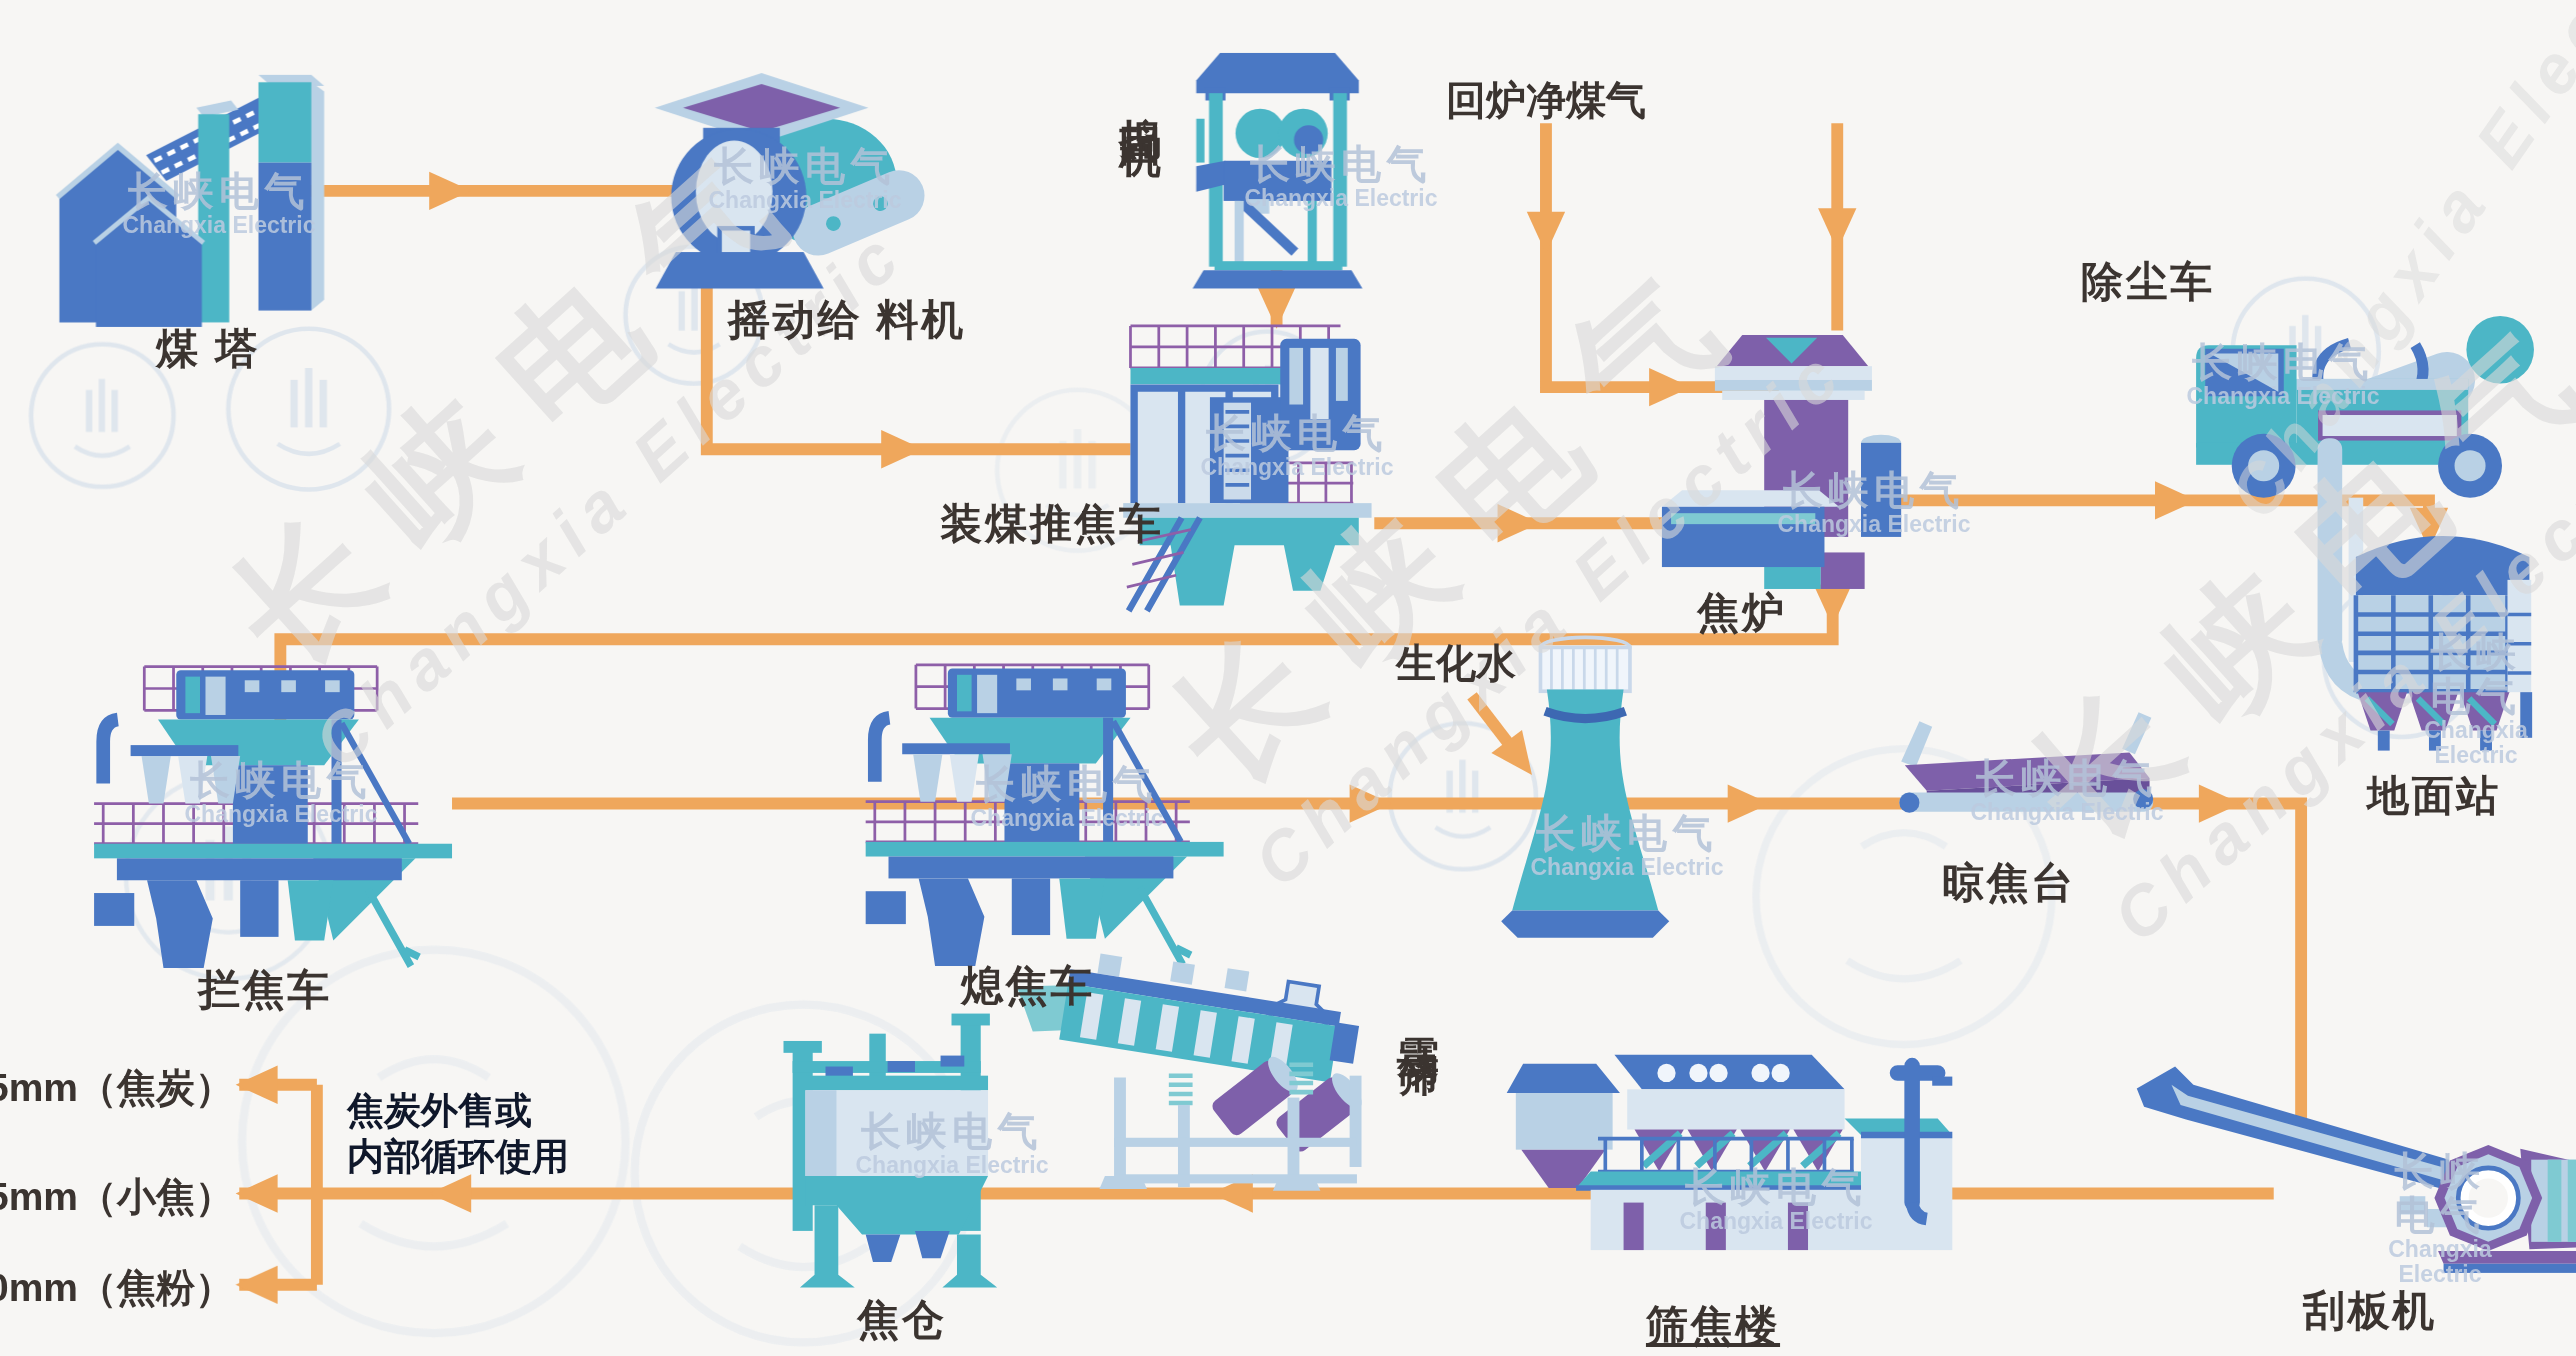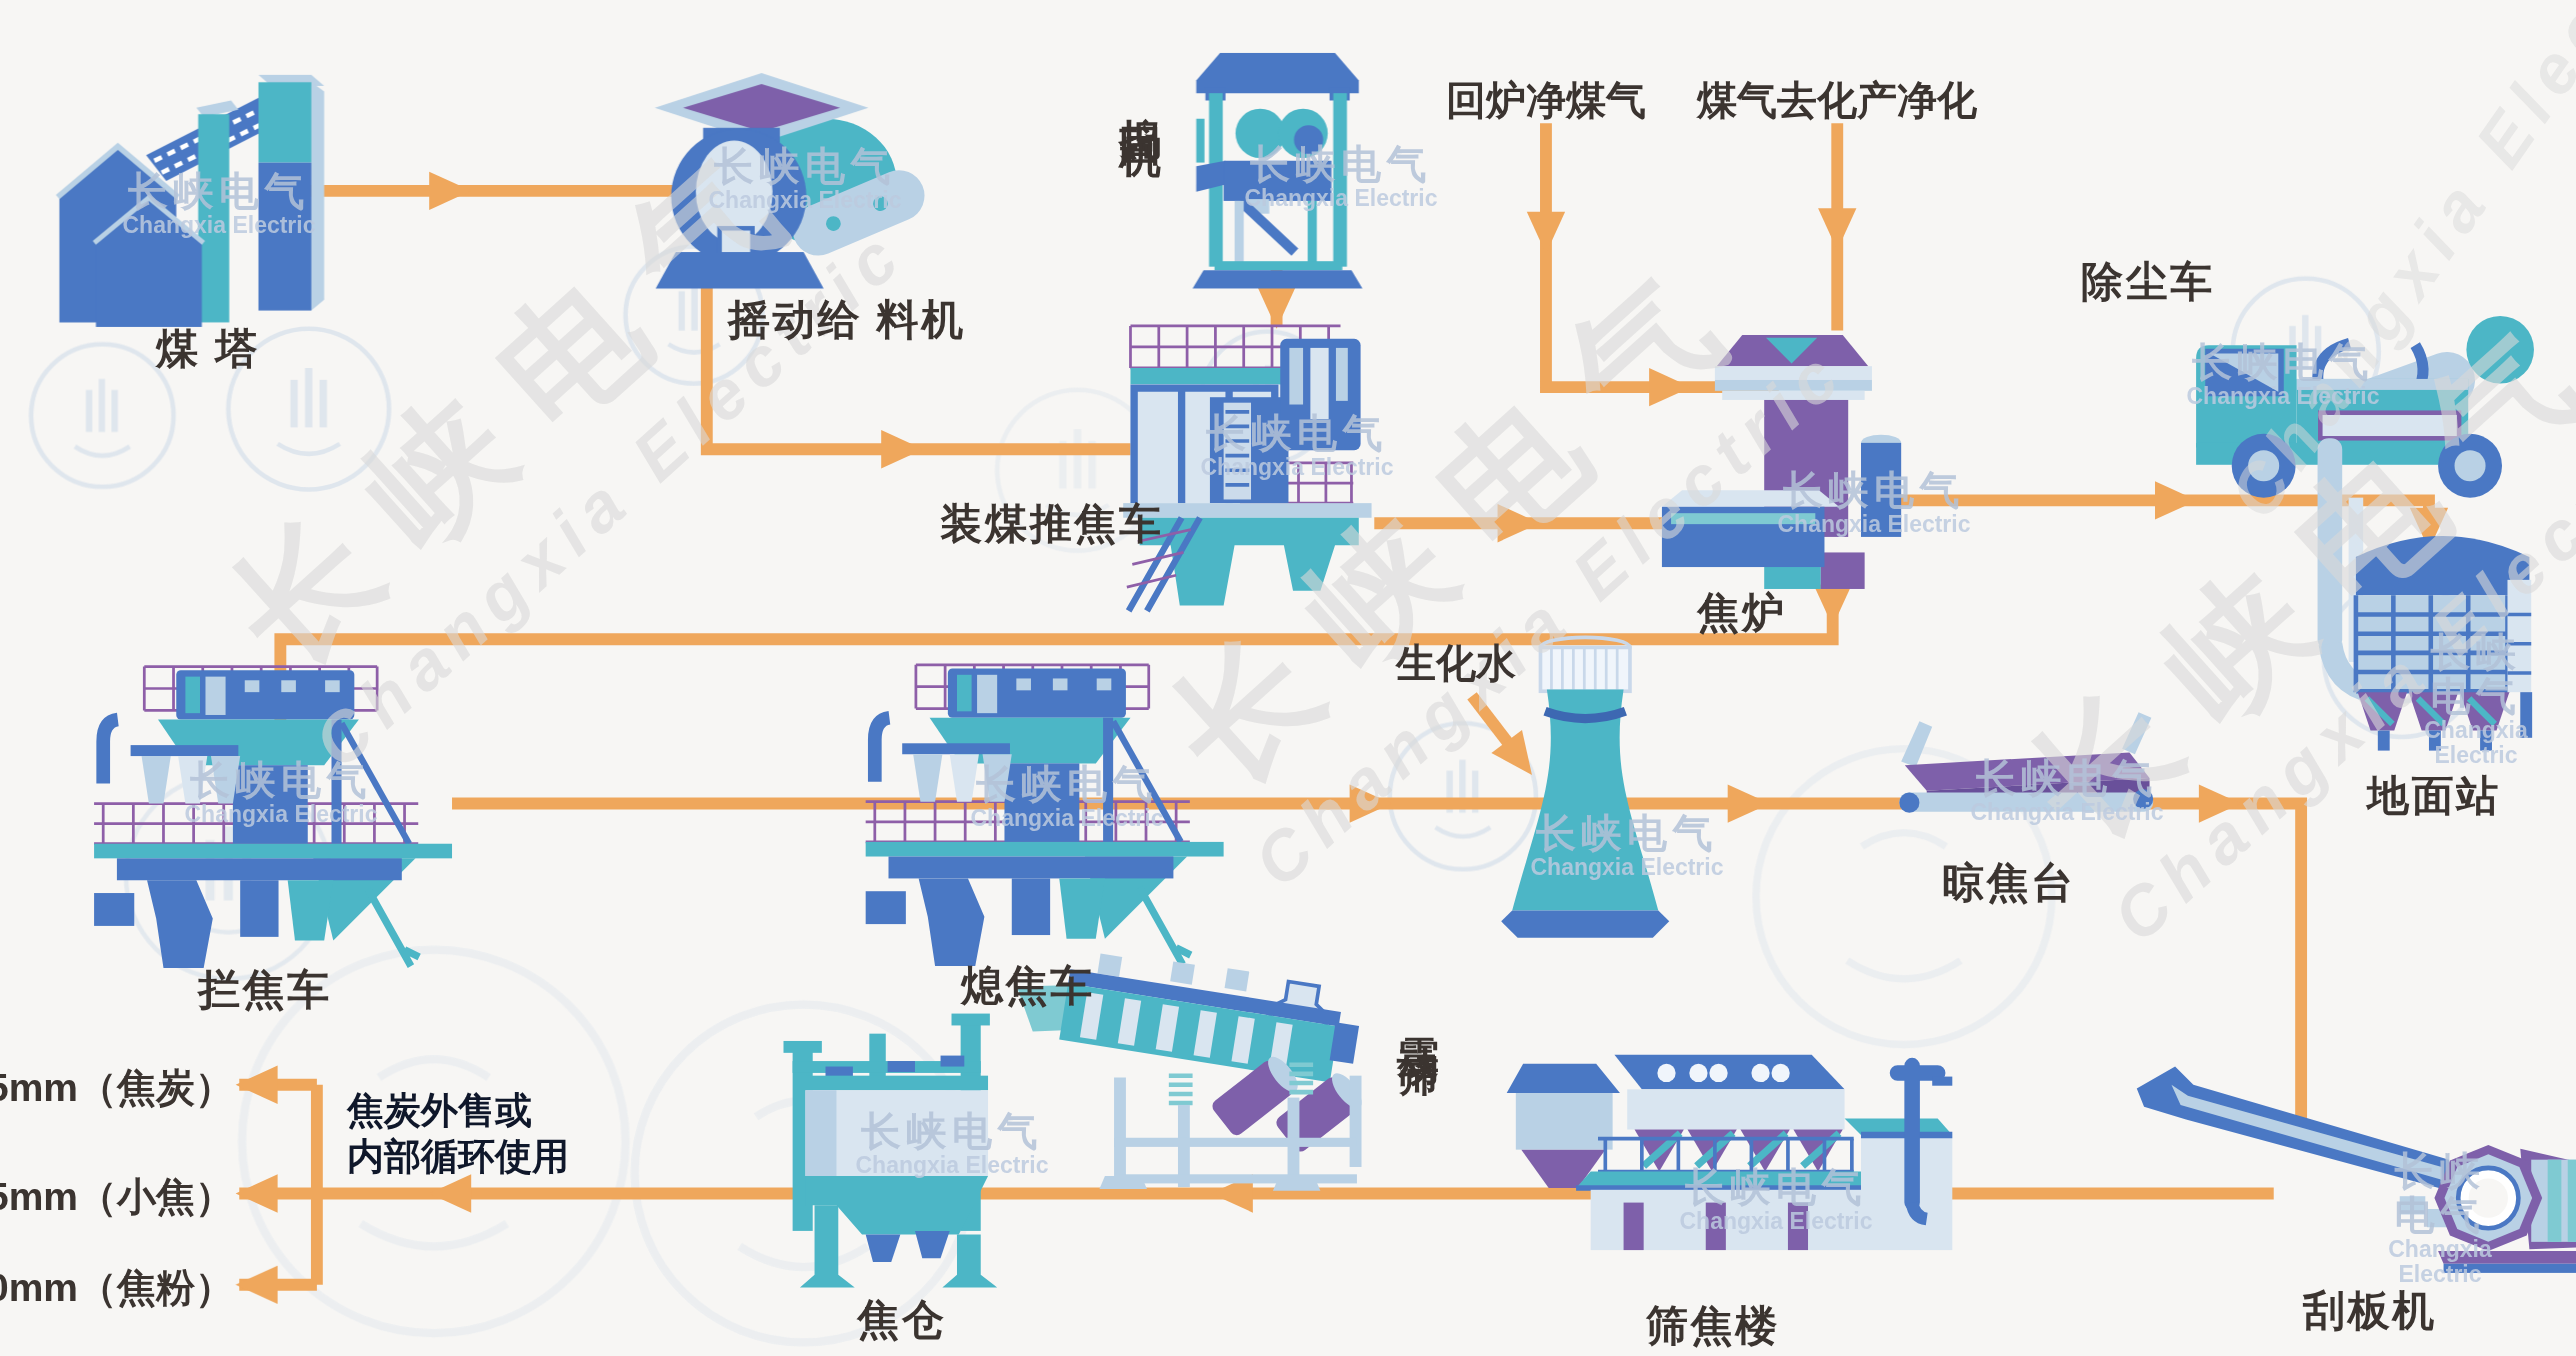--- a/index.html
+++ b/index.html
@@ -551,26 +551,25 @@
   <div class="label" style="left:847px;top:292px;">摇动给 料机</div>
   <div class="label vert" style="left:1112px;top:84px;">捣固机</div>
   <div class="label" style="left:1052px;top:496px;">装煤推焦车</div>
   <div class="label" style="left:1742px;top:585px;">焦炉</div>
   <div class="label" style="left:2148px;top:254px;">除尘车</div>
   <div class="label" style="left:2434px;top:768px;">地面站</div>
   <div class="label" style="left:265px;top:962px;">拦焦车</div>
   <div class="label" style="left:1028px;top:958px;text-align:right;">熄焦车</div>
   <div class="label" style="left:2009px;top:855px;">晾焦台</div>
   <div class="label" style="left:2370px;top:1283px;">刮板机</div>
-  <div class="label" style="left:1713px;top:1298px;">筛焦楼</div>
+  <div class="label" style="left:1713px;top:1298px;text-decoration:underline;">筛焦楼</div>
   <div class="label vert" style="left:1390px;top:1003px;">震动筛</div>
   <div class="label" style="left:902px;top:1292px;">焦仓</div>
 
   <div class="toplab" style="left:1546px;top:73px;text-align:right;">回炉净煤气</div>
-  <div class="toplab" style="left:1837px;top:73px;">煤气去化产净化</div>
   <div class="toplab" style="left:1456px;top:636px;">生化水</div>
 
   <div class="outlab" style="left:234px;top:1061px;">≥25mm（焦炭）</div>
   <div class="outlab" style="left:234px;top:1170px;">10~25mm（小焦）</div>
   <div class="outlab" style="left:234px;top:1261px;">≤10mm（焦粉）</div>
 
   <div class="note" style="left:347px;top:1088px;">
     <span>焦炭外售或</span>
     <span>内部循环使用</span>
   </div>

